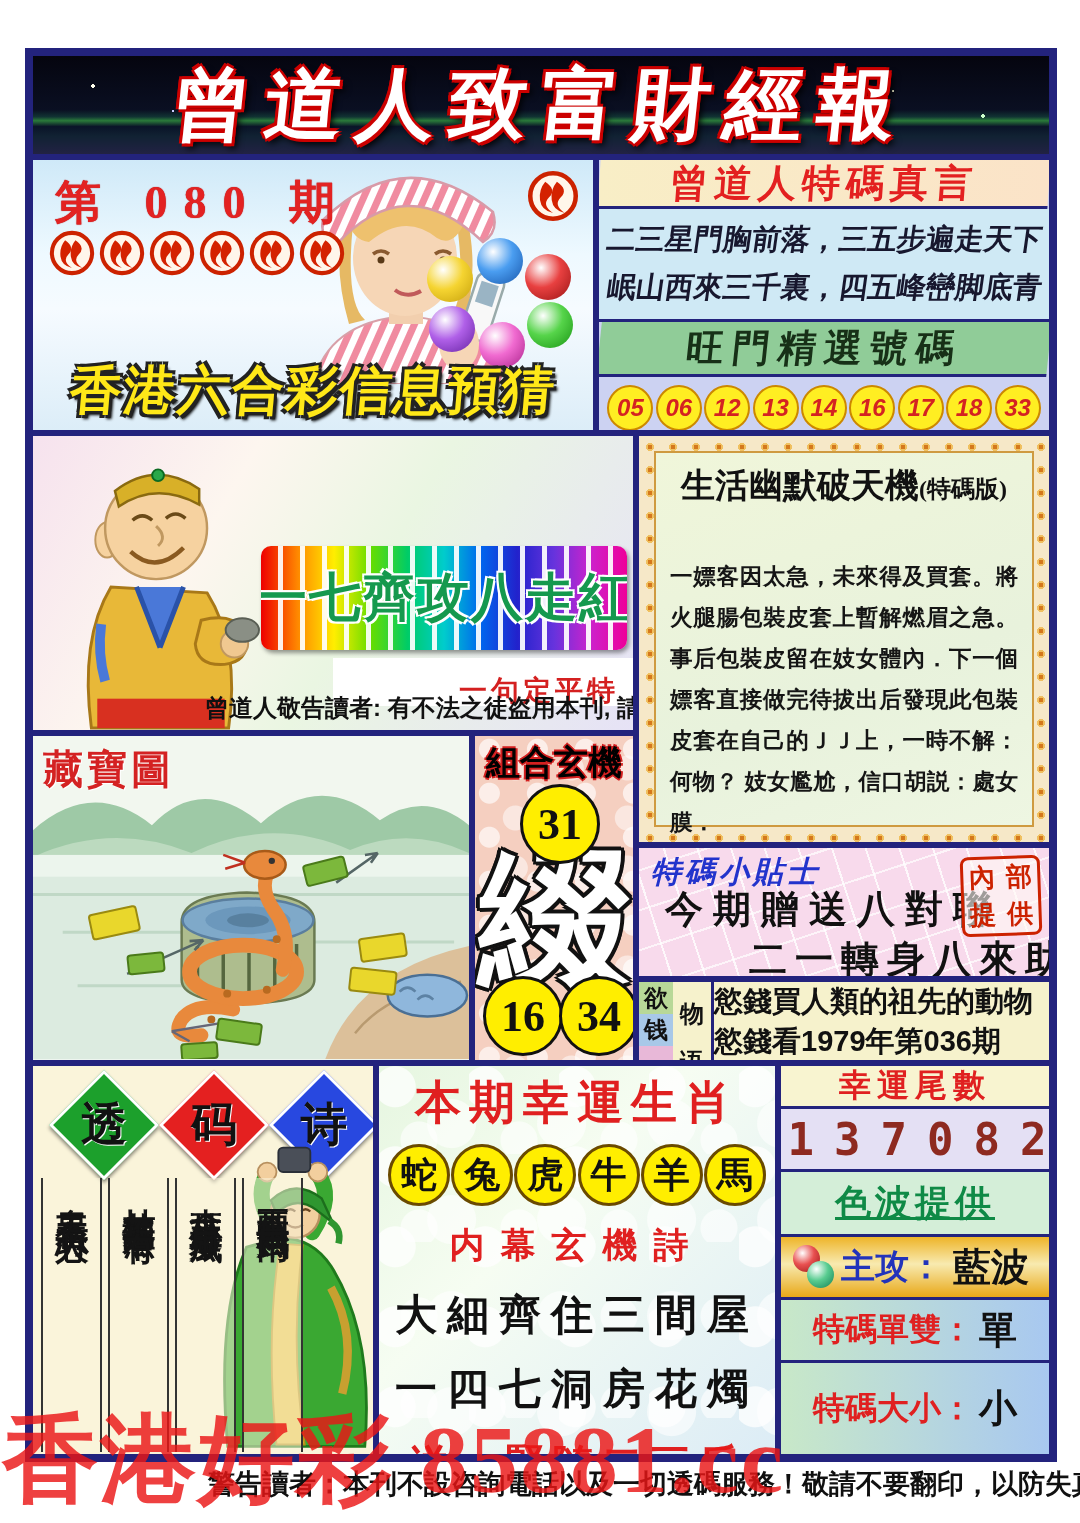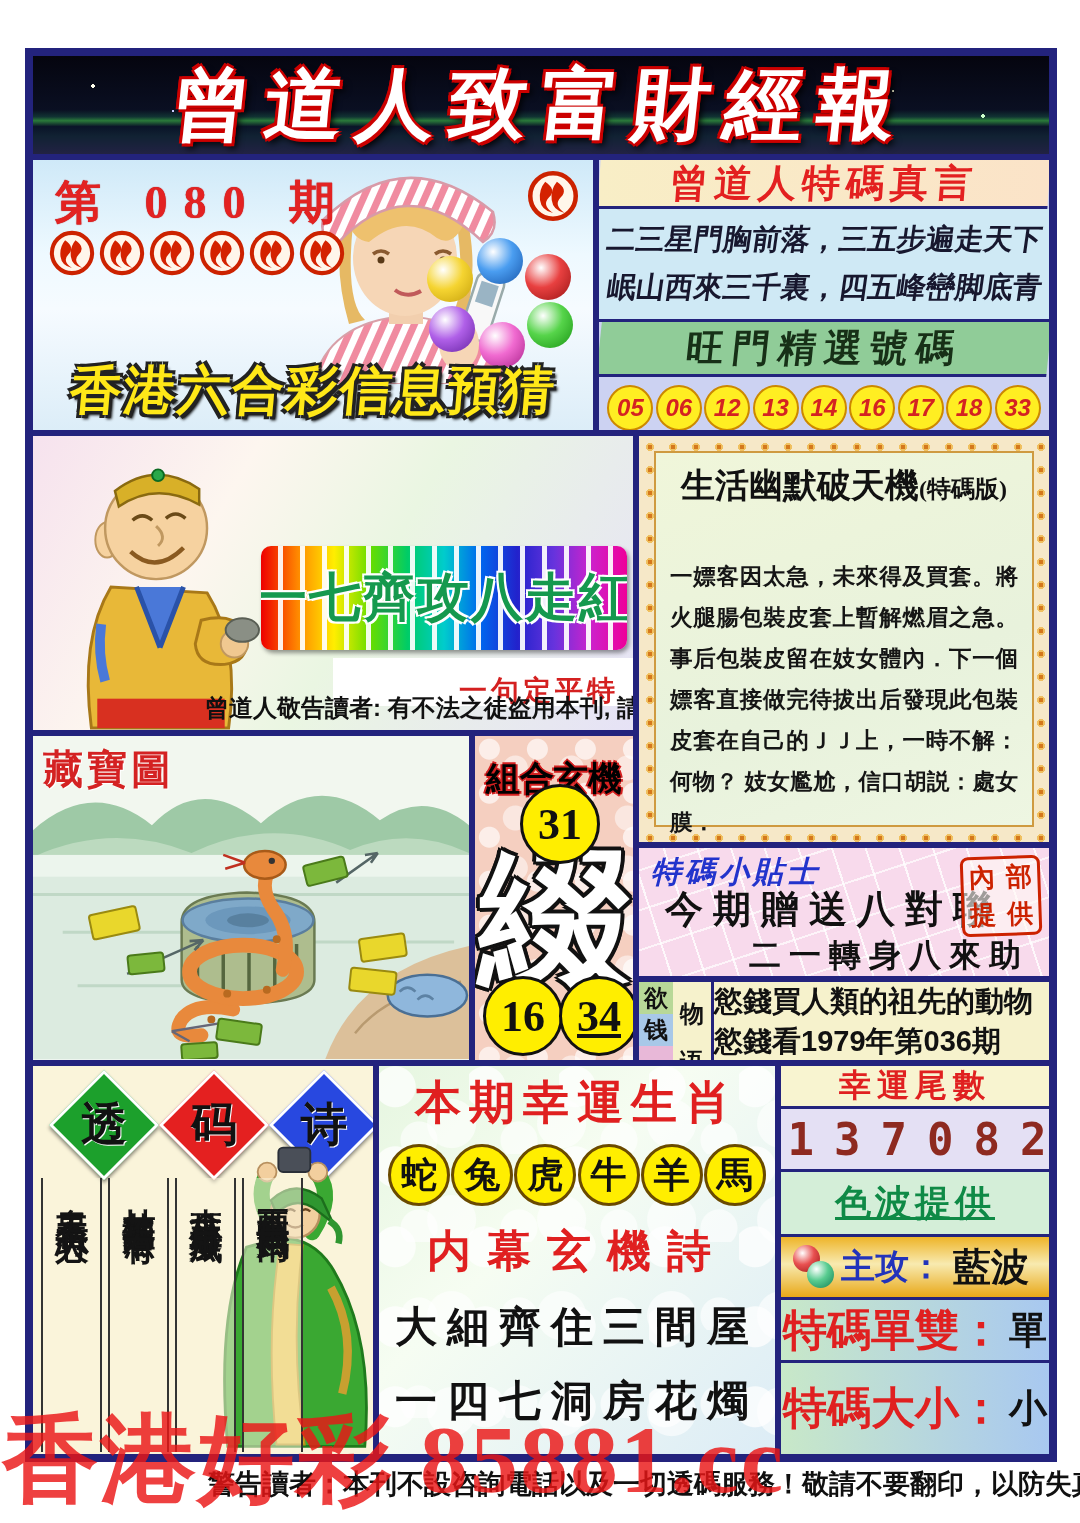--- a/index.html
+++ b/index.html
@@ -158,32 +158,32 @@
   
   .combo{
     left:442px;top:680px;width:164px;height:330px;
     background:
       radial-gradient(circle at 30% 30%,rgba(255,255,255,.65) 0 10px,transparent 11px),
       radial-gradient(circle at 72% 64%,rgba(255,255,255,.5) 0 12px,transparent 13px),
       #f5cfc0;
     background-size:48px 44px,56px 50px,auto;
   }
   .combo-title{
-    text-align:center;margin-top:20px;font-size:34px;font-weight:bold;color:#ff910;white-space:nowrap;
+    text-align:center;margin-top:4px;font-size:34px;font-weight:bold;color:#ff910;white-space:nowrap;
     font-family:"Liberation Serif",serif;
     text-shadow:-2px 0 0 #d42020,2px 0 0 #d42020,0 -2px 0 #d42020,0 2px 0 #d42020;
   }
   .combo-ball{
     position:absolute;width:74px;height:74px;border-radius:50%;background:#ffee00;border:3px solid #111;
     display:flex;align-items:center;justify-content:center;font-size:44px;font-weight:bold;color:#111;
     font-family:"Liberation Serif",serif;
   }
   .combo-ball.cb-top{left:45px;top:48px;}
   .combo-ball.cb-left{left:8px;top:240px;}
-  .combo-ball.cb-right{left:84px;top:240px;text-decoration:underline;}
+  .combo-ball.cb-right{left:84px;top:240px;}
   .combo-char{
     position:absolute;left:0;top:108px;width:100%;text-align:center;
     font-size:150px;font-weight:bold;color:#fff;font-family:"Liberation Serif",serif;line-height:1.0;
     text-shadow:-4px 0 0 #111,4px 0 0 #111,0 -4px 0 #111,0 4px 0 #111,
                 -3px -3px 0 #111,3px 3px 0 #111,-3px 3px 0 #111,3px -3px 0 #111;
   }
 
   
   .tips{
     left:606px;top:792px;width:416px;height:134px;
@@ -194,21 +194,21 @@
   }
   .tips-title{
     position:absolute;left:12px;top:4px;font-size:30px;font-weight:bold;color:#2233cc;
     font-style:italic;letter-spacing:4px;font-family:"Liberation Serif",serif;
   }
   .tips-line1{
     position:absolute;left:26px;top:36px;font-size:38px;font-weight:bold;color:#111;
     letter-spacing:10px;font-family:"Liberation Serif",serif;white-space:nowrap;
   }
   .tips-line2{
-    position:absolute;left:110px;top:86px;font-size:32px;font-weight:bold;color:#111;
+    position:absolute;left:110px;top:86px;font-size:38px;font-weight:bold;color:#111;
     letter-spacing:8px;font-family:"Liberation Serif",serif;white-space:nowrap;
   }
   .stamp{
     position:absolute;right:8px;top:8px;width:74px;height:74px;border:3px solid #cc2200;border-radius:8px;
     display:grid;grid-template-columns:1fr 1fr;background:rgba(255,250,245,.6);transform:rotate(-2deg);
   }
   .stamp span{
     display:flex;align-items:center;justify-content:center;color:#cc2200;font-weight:bold;
     font-size:26px;font-family:"Liberation Serif",serif;
   }
@@ -265,21 +265,21 @@
     text-align:center;
   }
   .lucky-title{margin-top:6px;font-size:46px;font-weight:bold;color:#e02020;letter-spacing:8px;
     font-family:"Liberation Serif",serif;white-space:nowrap;}
   .zodiac-row{margin-top:10px;display:flex;justify-content:space-evenly;padding:0 8px;}
   .zodiac{
     width:56px;height:56px;border-radius:50%;background:#ffee00;border:3px solid #6a4a00;
     display:flex;align-items:center;justify-content:center;
     font-size:36px;font-weight:bold;color:#111;font-family:"Liberation Serif",serif;
   }
-  .lucky-sub{margin-top:16px;font-size:44px;font-weight:bold;color:#e02020;letter-spacing:16px;
+  .lucky-sub{margin-top:16px;font-size:35px;font-weight:bold;color:#e02020;letter-spacing:16px;
     font-family:"Liberation Serif",serif;white-space:nowrap;}
   .lucky-verse{margin-top:18px;font-size:42px;font-weight:bold;color:#111;letter-spacing:10px;
     font-family:"Liberation Serif",serif;white-space:nowrap;}
   .lucky-send{margin-top:20px;font-size:42px;font-weight:bold;color:#e02020;letter-spacing:6px;
     font-family:"Liberation Serif",serif;white-space:nowrap;}
 
   
   .rightcol{left:748px;top:1010px;width:274px;height:394px;display:flex;flex-direction:column;}
   .rc-row{border-bottom:3px solid #23237d;display:flex;align-items:center;justify-content:center;}
   .rc-tailtitle{height:40px;background:#f8f4d0;color:#e02020;font-size:32px;font-weight:bold;
@@ -288,21 +288,21 @@
     letter-spacing:20px;font-family:"DejaVu Sans Mono",monospace;padding-left:24px;}
   .rc-wave{height:62px;background:#d4eed8;color:#0f8a46;font-size:36px;font-weight:bold;letter-spacing:4px;text-decoration:underline;}
   .rc-main,.rc-guard{height:60px;background:linear-gradient(180deg,#eeb428,#f8eab0 45%,#e8a818);gap:4px;}
   .rc-oddeven,.rc-size{height:60px;background:linear-gradient(90deg,#c8e8c8,#a8c8f0);}
   .rc-size{border-bottom:none;flex:1;}
   .pairballs{position:relative;width:44px;height:44px;flex:0 0 44px;margin-left:-8px;}
   .pairballs i{position:absolute;width:27px;height:27px;border-radius:50%;}
   .pairballs .pb-red{left:0;top:0;background:radial-gradient(circle at 35% 30%,#fff,#e85050 45%,#a01818 95%);}
   .pairballs .pb-green{left:14px;top:16px;background:radial-gradient(circle at 35% 30%,#fff,#58cc90 45%,#18855a 95%);}
   .rc-label-blue{color:#2233bb;font-size:34px;font-weight:bold;font-family:"Liberation Serif",serif;}
-  .rc-label-red{color:#e02020;font-size:44px;font-weight:bold;font-family:"Liberation Serif",serif;}
+  .rc-label-red{color:#e02020;font-size:32px;font-weight:bold;font-family:"Liberation Serif",serif;}
   .rc-value{color:#111;font-size:38px;font-weight:bold;font-family:"Liberation Serif",serif;margin-left:6px;}
 
   
   .footer-warning{
     position:absolute;left:208px;top:1466px;font-size:27px;font-weight:bold;color:#101010;white-space:nowrap;
   }
   .watermark{
     position:absolute;left:2px;top:1396px;z-index:40;font-size:96px;font-weight:bold;
     color:rgba(234,22,22,.82);white-space:nowrap;letter-spacing:2px;
     font-family:"Liberation Serif",serif;pointer-events:none;

